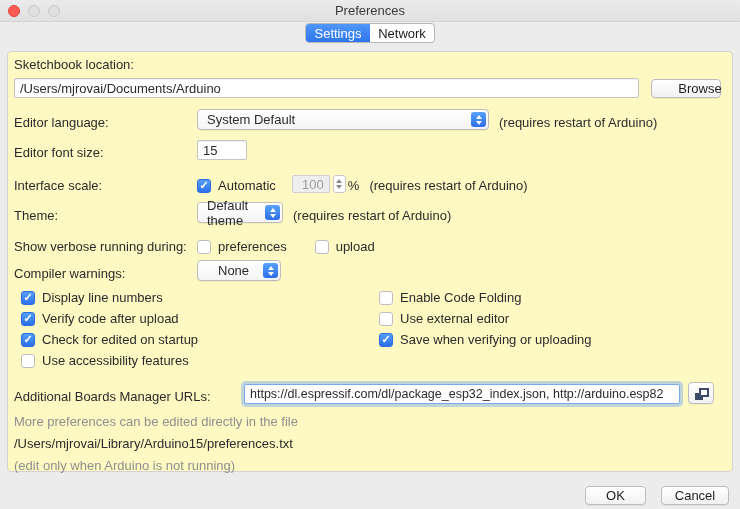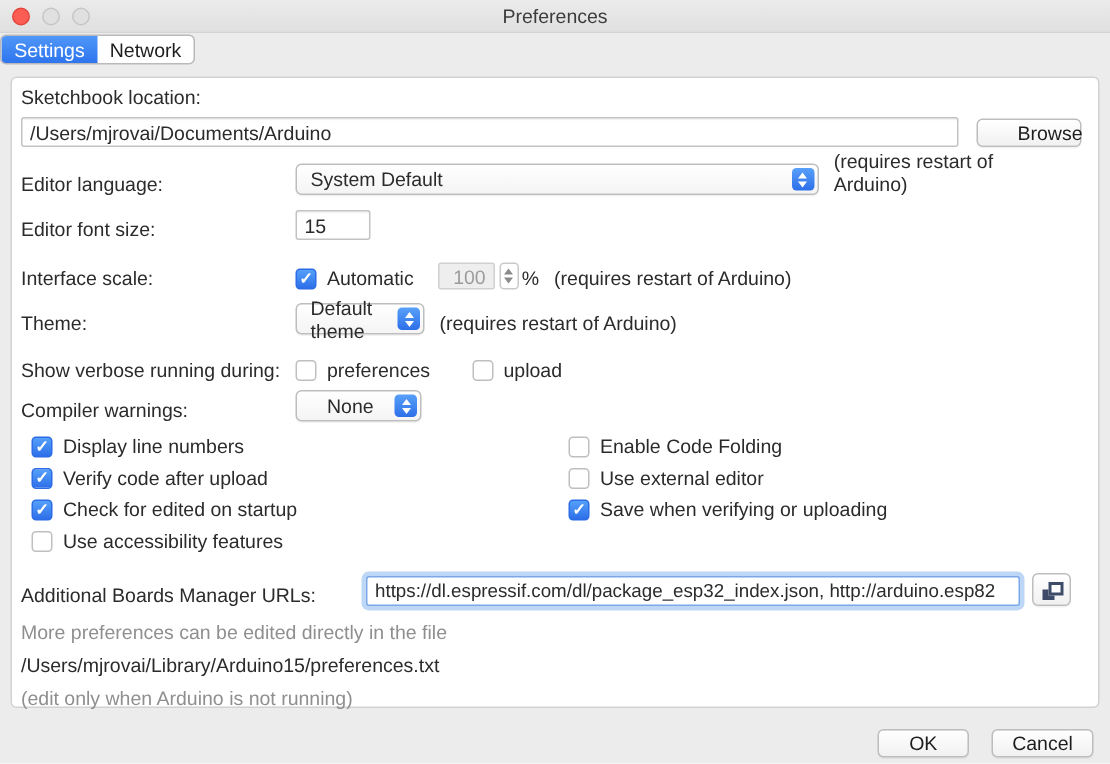--- a/index.html
+++ b/index.html
@@ -16,29 +16,29 @@
     background:linear-gradient(#ebebeb,#e0e0e0);
     border-bottom:1px solid #d4d4d4;
   }
   .traffic { position:absolute; top:5px; left:8px; display:flex; gap:8px; }
   .light { width:12px; height:12px; border-radius:50%; }
   .light.red  { background:#fb5d55; border:1px solid #e2463d; }
   .light.gray { background:#e0e0e0; border:1px solid #c6c6c6; }
   .win-title { position:absolute; left:0; right:0; top:3px; text-align:center; color:#3c3c3c; }
 
   
-  .tabbar { position:absolute; top:23px; left:0; right:0; height:22px; display:flex; }
+  .tabbar { position:absolute; top:23px; left:0; right:0; height:22px; display:flex; justify-content:center; }
   .segctl { display:flex; height:20px; border:1px solid #b9b9b9; border-radius:4px; overflow:hidden; background:#fff; }
   .seg { width:64px; display:flex; align-items:center; justify-content:center; color:#1d1d1f; cursor:default; }
   .seg.active { background:linear-gradient(#4f97f8,#2e75ee); color:#fff; }
 
   
   .panel {
     position:absolute; left:7px; right:7px; top:51px; height:421px;
-    background:#ffffff; border:1px solid #d2d2d2; border-radius:4px;
+    background:#fef9c3; border:1px solid #d2d2d2; border-radius:4px;
   }
   .abs { position:absolute; }
   .frow { position:absolute; left:6px; right:18px; height:22px; display:flex; align-items:flex-end; }
   .lblcol { width:183px; flex:0 0 183px; }
   .note { margin-left:10px; }
 
   
   .tinput {
     background:#fff; border:1px solid #c3c3c3; border-radius:2px;
     height:20px; display:flex; align-items:center; padding:0 5px;
@@ -133,21 +133,21 @@
 </div>
 
 <div class="panel">
 
   <div class="abs" style="left:6px; top:5px;">Sketchbook location:</div>
   <div class="tinput abs" style="left:6px; top:26px; width:625px;">/Users/mjrovai/Documents/Arduino</div>
   <div class="btn abs" style="left:643px; top:27px; width:70px; height:19px;padding-left:28px;">Browse</div>
 
   <div class="frow" style="top:56px;">
     <div class="lblcol">Editor language:</div>
-    <div class="popup" style="width:349px;">
+    <div class="popup" style="width:292px;">
       <span>System Default</span>
       <span class="popup-arrows">
           <i class="tri-up"></i>
           <i class="tri-dn"></i>
         </span>
     </div>
     <span class="note">(requires restart of Arduino)</span>
   </div>
 
   <div class="frow" style="top:86px;">

